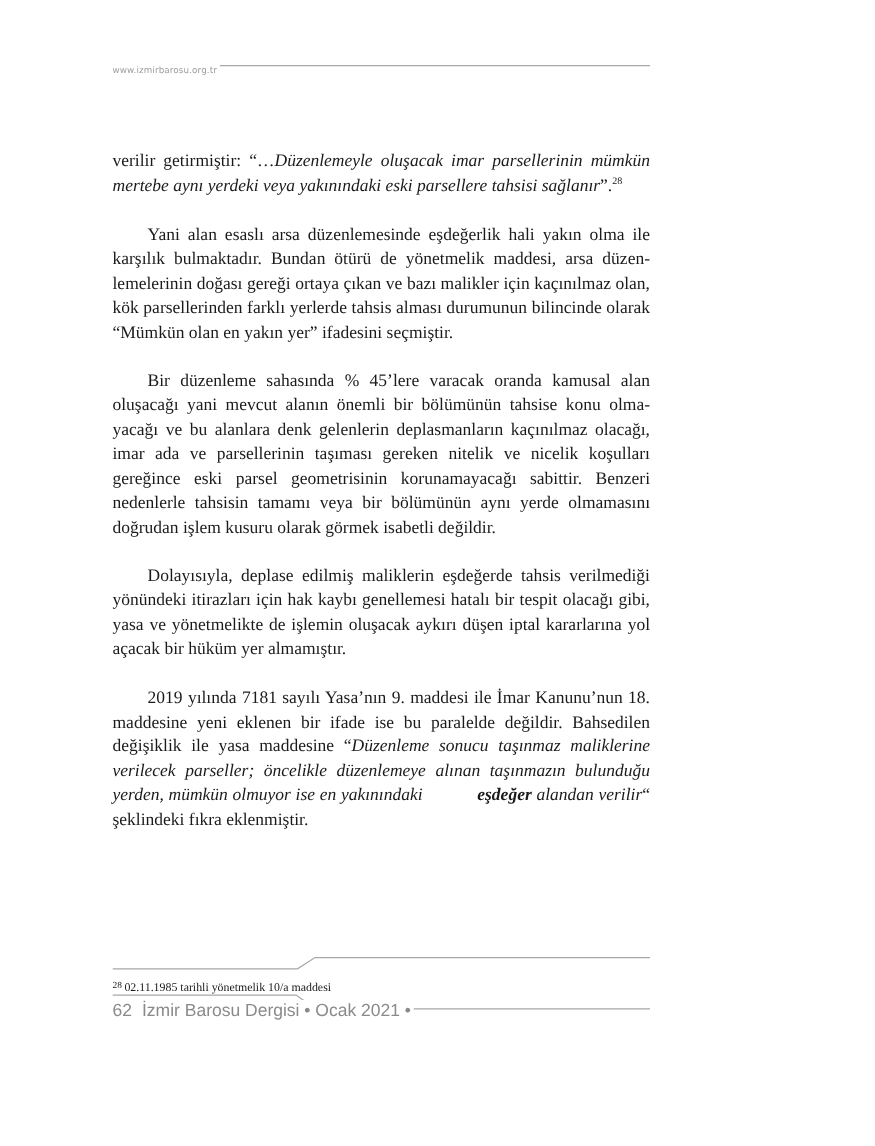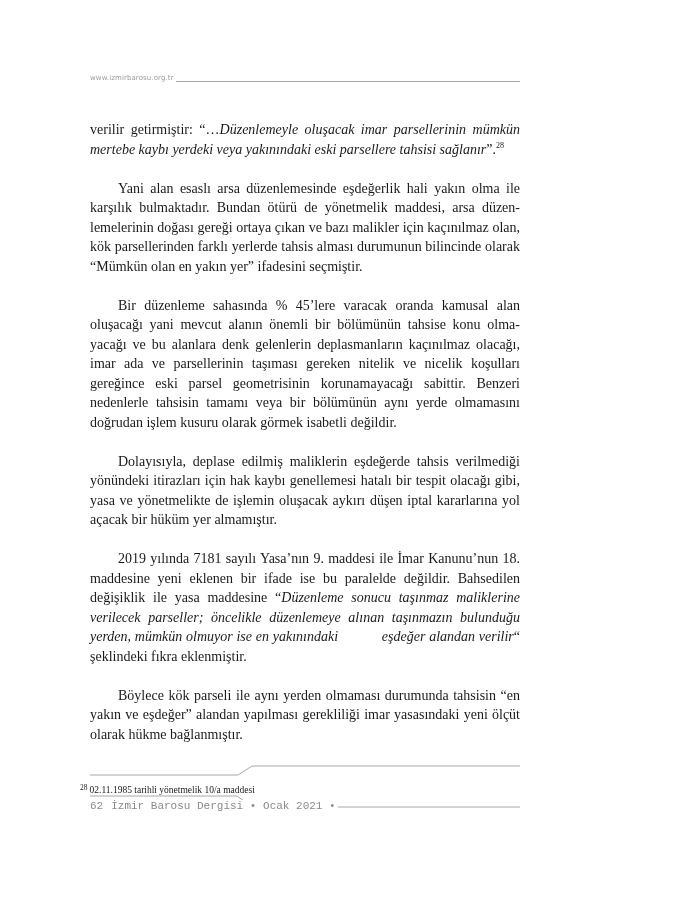--- a/index.html
+++ b/index.html
@@ -11,25 +11,25 @@
       width: 700px;
       height: 917px;
       position: relative;
       overflow: hidden;
       font-family: "Liberation Serif", "DejaVu Serif", serif;
       color: #1a1a1a;
     }
     .header {
       position: absolute;
       left: 90px;
-      top: 68px;
+      top: 52px;
       width: 430px;
       height: 14px;
       display: flex;
-      align-items: flex-end;
+      align-items: flex-start;
     }
     .header-url {
       font-family: "DejaVu Sans", "Liberation Sans", sans-serif;
       font-size: 7px;
       color: #9a9a9a;
       letter-spacing: 0.1px;
       white-space: nowrap;
     }
     .header-line {
       flex: 1;
@@ -50,38 +50,38 @@
     .body-text p {
       margin: 0 0 19.5px 0;
     }
     .body-text p.indent {
       text-indent: 28px;
     }
     .body-text em {
       font-style: italic;
     }
     .body-text strong {
-      font-weight: normal;
+      font-weight: bold;
       margin-left: 40px;
     }
     .body-text sup {
       font-size: 8px;
       vertical-align: super;
       line-height: 0;
     }
     .footnote-rule {
       position: absolute;
       left: 90px;
       top: 765px;
       width: 430px;
       height: 12px;
     }
     .footnote {
       position: absolute;
-      left: 80px;
+      left: 90px;
       top: 782px;
       font-size: 9.5px;
       line-height: 12px;
       color: #1a1a1a;
       white-space: nowrap;
     }
     .footnote sup {
       font-size: 7.5px;
       vertical-align: 3px;
       margin-right: 2px;
@@ -90,46 +90,45 @@
       position: absolute;
       left: 90px;
       top: 795px;
       width: 430px;
       height: 16px;
     }
     .footer {
       position: absolute;
       left: 90px;
       top: 800px;
-      font-family: Liberation Mono, monospace;
-      font-size: 11px;
+      font-family: Liberation Sans, sans-serif;
+      font-size: 14px;
       color: #8a8a8a;
       white-space: nowrap;
       background: #fff;
       padding-right: 2px;
     }
     .footer .page-num {
       margin-right: 8px;
     }
   </style>
 </head>
 <body>
 
 <div class="header">
   <span class="header-url">www.izmirbarosu.org.tr</span>
   <span class="header-line"></span>
 </div>
 
 <div class="body-text" id="article-body">
-    <p><span>verilir getirmiştir: “…</span><em>Düzenlemeyle oluşacak imar parsellerinin müm­kün mertebe kaybı yerdeki veya yakınındaki eski parsellere tahsisi sağlanır</em><span>”.</span><sup>28</sup></p>
+    <p><span>verilir getirmiştir: “…</span><em>Düzenlemeyle oluşacak imar parsellerinin müm­kün mertebe aynı yerdeki veya yakınındaki eski parsellere tahsisi sağlanır</em><span>”.</span><sup>28</sup></p>
     <p class="indent"><span>Yani alan esaslı arsa düzenlemesinde eşdeğerlik hali yakın olma ile karşılık bulmaktadır. Bundan ötürü de yönetmelik maddesi, arsa düzen­lemelerinin doğası gereği ortaya çıkan ve bazı malikler için kaçınılmaz olan, kök parsellerinden farklı yerlerde tahsis alması durumunun bilin­cinde olarak “Mümkün olan en yakın yer” ifadesini seçmiştir.</span></p>
     <p class="indent"><span>Bir düzenleme sahasında % 45’lere varacak oranda kamusal alan oluşacağı yani mevcut alanın önemli bir bölümünün tahsise konu olma­yacağı ve bu alanlara denk gelenlerin deplasmanların kaçınılmaz olaca­ğı, imar ada ve parsellerinin taşıması gereken nitelik ve nicelik koşulları gereğince eski parsel geometrisinin korunamayacağı sabittir. Benzeri nedenlerle tahsisin tamamı veya bir bölümünün aynı yerde olmamasını doğrudan işlem kusuru olarak görmek isabetli değildir.</span></p>
     <p class="indent"><span>Dolayısıyla, deplase edilmiş maliklerin eşdeğerde tahsis verilmediği yönündeki itirazları için hak kaybı genellemesi hatalı bir tespit olacağı gibi, yasa ve yönetmelikte de işlemin oluşacak aykırı düşen iptal kararla­rına yol açacak bir hüküm yer almamıştır.</span></p>
     <p class="indent"><span>2019 yılında 7181 sayılı Yasa’nın 9. maddesi ile İmar Kanunu’nun 18. maddesine yeni eklenen bir ifade ise bu paralelde değildir. Bahsedi­len değişiklik ile yasa maddesine “</span><em>Düzenleme sonucu taşınmaz malikleri­ne verilecek parseller; öncelikle düzenlemeye alınan taşınmazın bulunduğu yerden, mümkün olmuyor ise en yakınındaki </em><em><strong>eşdeğer</strong></em><em> alandan verilir</em><span>“ şek­lindeki fıkra eklenmiştir.</span></p>
-    <p class="indent"><span>Böylece kök parseli ile aynı yerden olmaması durumunda tahsisin “en yakın ve eşdeğer” alandan yapılması gerekliliği imar yasasındaki yeni ölçüt olarak hükme bağlanmıştır.</span></p>
   </div>
 
 <svg class="footnote-rule" viewBox="0 0 430 12" preserveAspectRatio="none">
   <polyline points="0,10 148,10 162,1 430,1" fill="none" stroke="#a8a8a8" stroke-width="1"></polyline>
 </svg>
 
 <div class="footnote">
   <sup>28</sup><span>02.11.1985 tarihli yönetmelik 10/a maddesi</span>
 </div>
 

